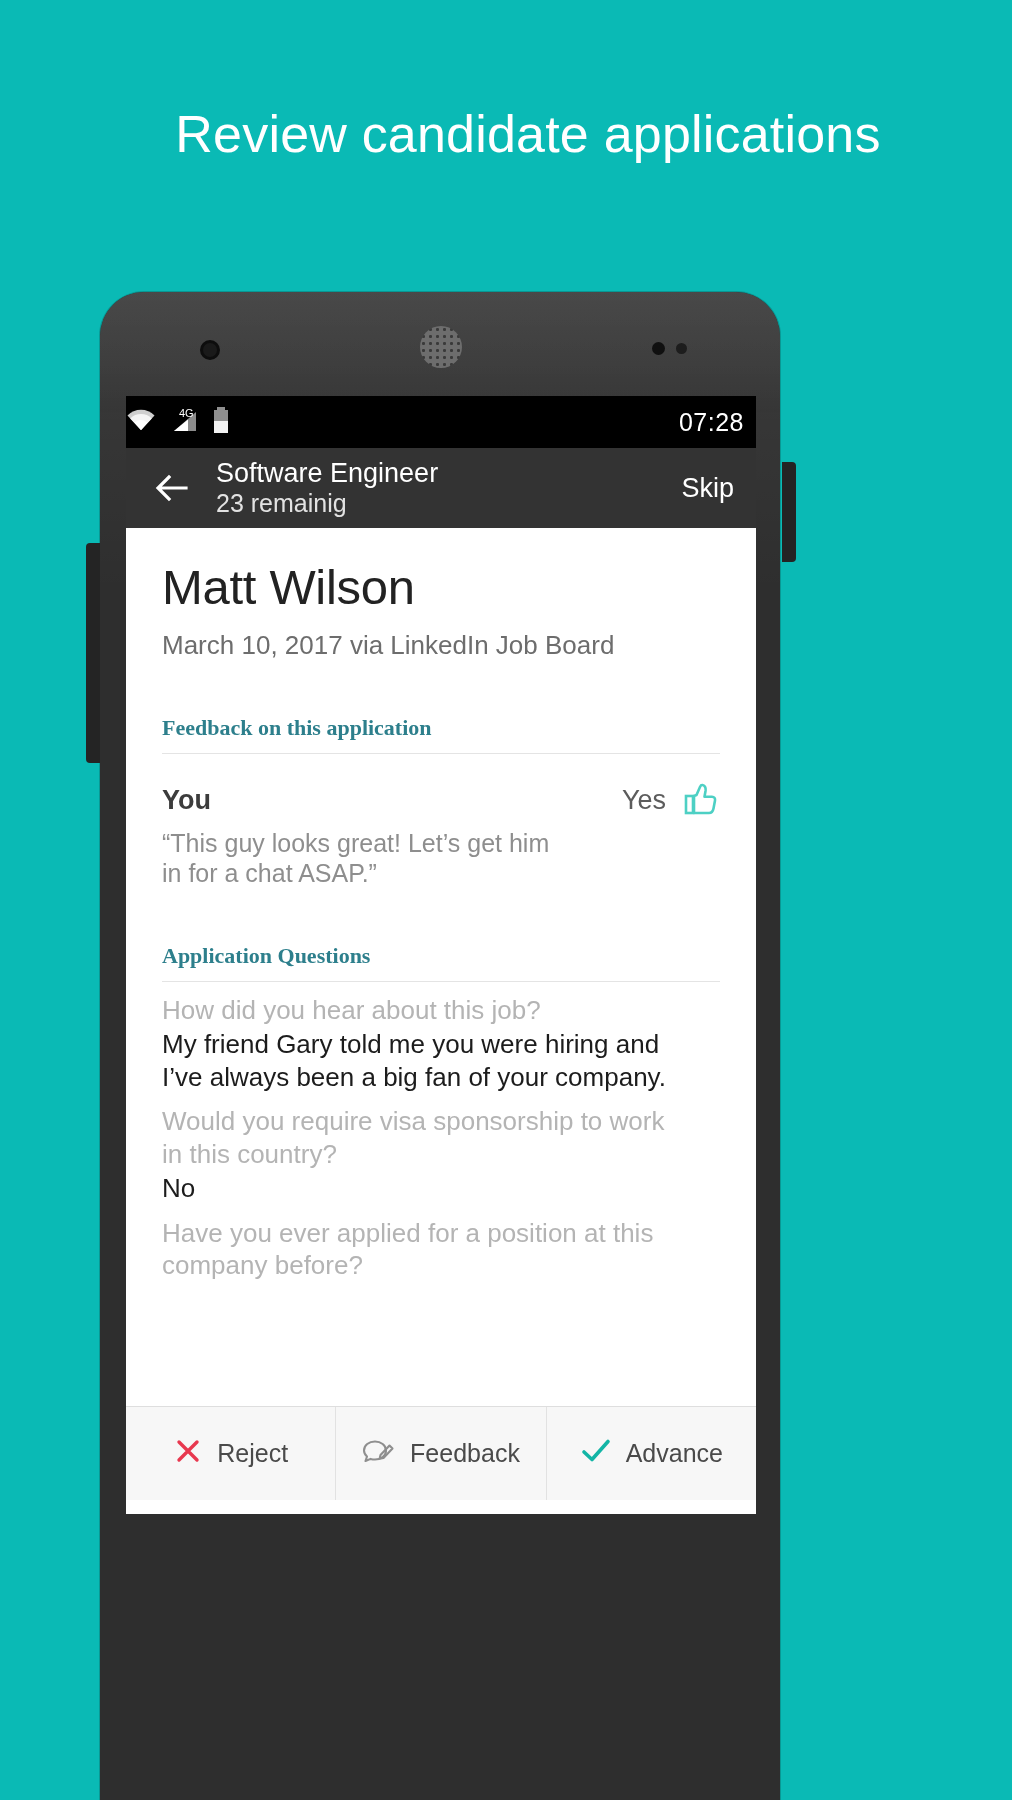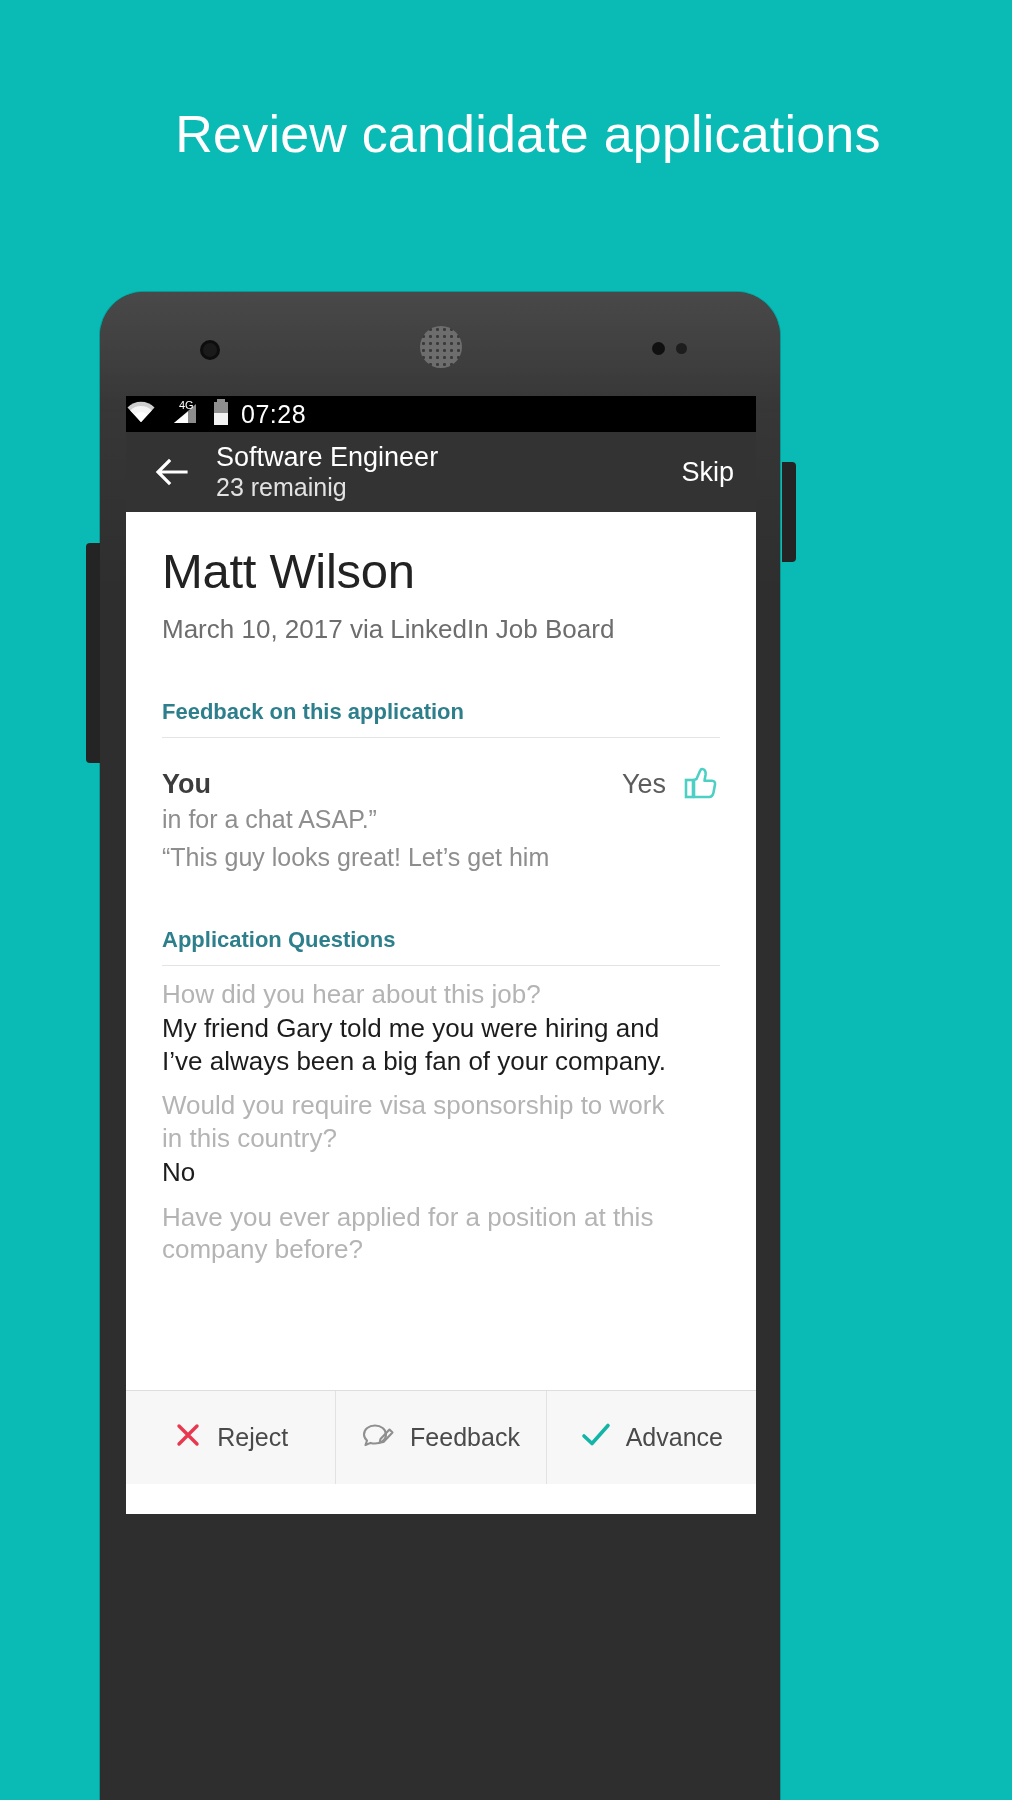--- a/index.html
+++ b/index.html
@@ -80,22 +80,22 @@
   .screen {
     position: absolute;
     left: 126px; top: 396px;
     width: 630px; height: 1118px;
     background: #ffffff;
     overflow: hidden;
   }
 
   
   .statusbar {
-    height: 36px; background: #000000;
-    display: flex; align-items: center; justify-content: flex-start;
+    height: 52px; background: #000000;
+    display: flex; align-items: center; justify-content: space-between;
     padding-right: 12px; gap: 11px;
   }
   .st-icons { display: flex; align-items: center; gap: 12px; }
   .clock { color: #ffffff; font-size: 25px; letter-spacing: 0.5px; }
 
   
   .toolbar {
     height: 80px; background: #333333;
     display: flex; align-items: center; padding: 0 22px;
   }
@@ -117,20 +117,21 @@
     letter-spacing: -0.3px; line-height: 1.06;
   }
   .cand-meta {
     font-size: 26px; color: #6d6d6d; margin-top: 16px;
   }
 
   .section-head {
     color: #2d7f8c; font-size: 22px; font-weight: bold;
     margin-top: 54px; padding-bottom: 12px;
     border-bottom: 1px solid #e4e4e4;
+    font-family: Liberation Serif, serif;
   }
 
   .fb-row {
     display: flex; align-items: baseline; justify-content: space-between;
     margin-top: 28px;
   }
   .fb-who { font-size: 27px; color: #3c3c3c; font-weight: bold; }
   .fb-right { display: flex; align-items: center; gap: 16px; }
   .fb-verdict { font-size: 27px; color: #5c5c5c; }
   .fb-quote {
@@ -226,22 +227,22 @@
         <span class="fb-verdict">Yes</span>
         <span>
           <svg width="38" height="34" viewBox="0 0 38 34">
             <path d="M12 14 L12 31 L27 31 C30 31 31 29 31.5 26.5 L33 18.5 C33.4 16.2 32.2 14.7 30 14.7 L22.5 14.7
                      L23.6 8.5 C24 5.6 22.6 3.2 20.4 3 C19.3 2.9 18.6 3.5 18.2 4.6 L14.5 13 Z" fill="none" stroke="#4dd0c4" stroke-width="2.6" stroke-linejoin="round"></path>
             <rect x="4" y="14" width="7" height="17" fill="none" stroke="#4dd0c4" stroke-width="2.6"></rect>
           </svg>
         </span>
       </div>
     </div>
+    <div class="fb-quote">“This guy looks great! Let’s get him</div>
     <div class="fb-quote" style="margin-top:0">in for a chat ASAP.”</div>
-    <div class="fb-quote">“This guy looks great! Let’s get him</div>
 
     <div class="section-head">Application Questions</div>
 
     <div class="qa">
       <div class="qa-q">How did you hear about this job?</div>
       <div class="qa-a">My friend Gary told me you were hiring and</div>
       <div class="qa-a" style="margin-top:0">I’ve always been a big fan of your company.</div>
     </div>
 
     <div class="qa">

